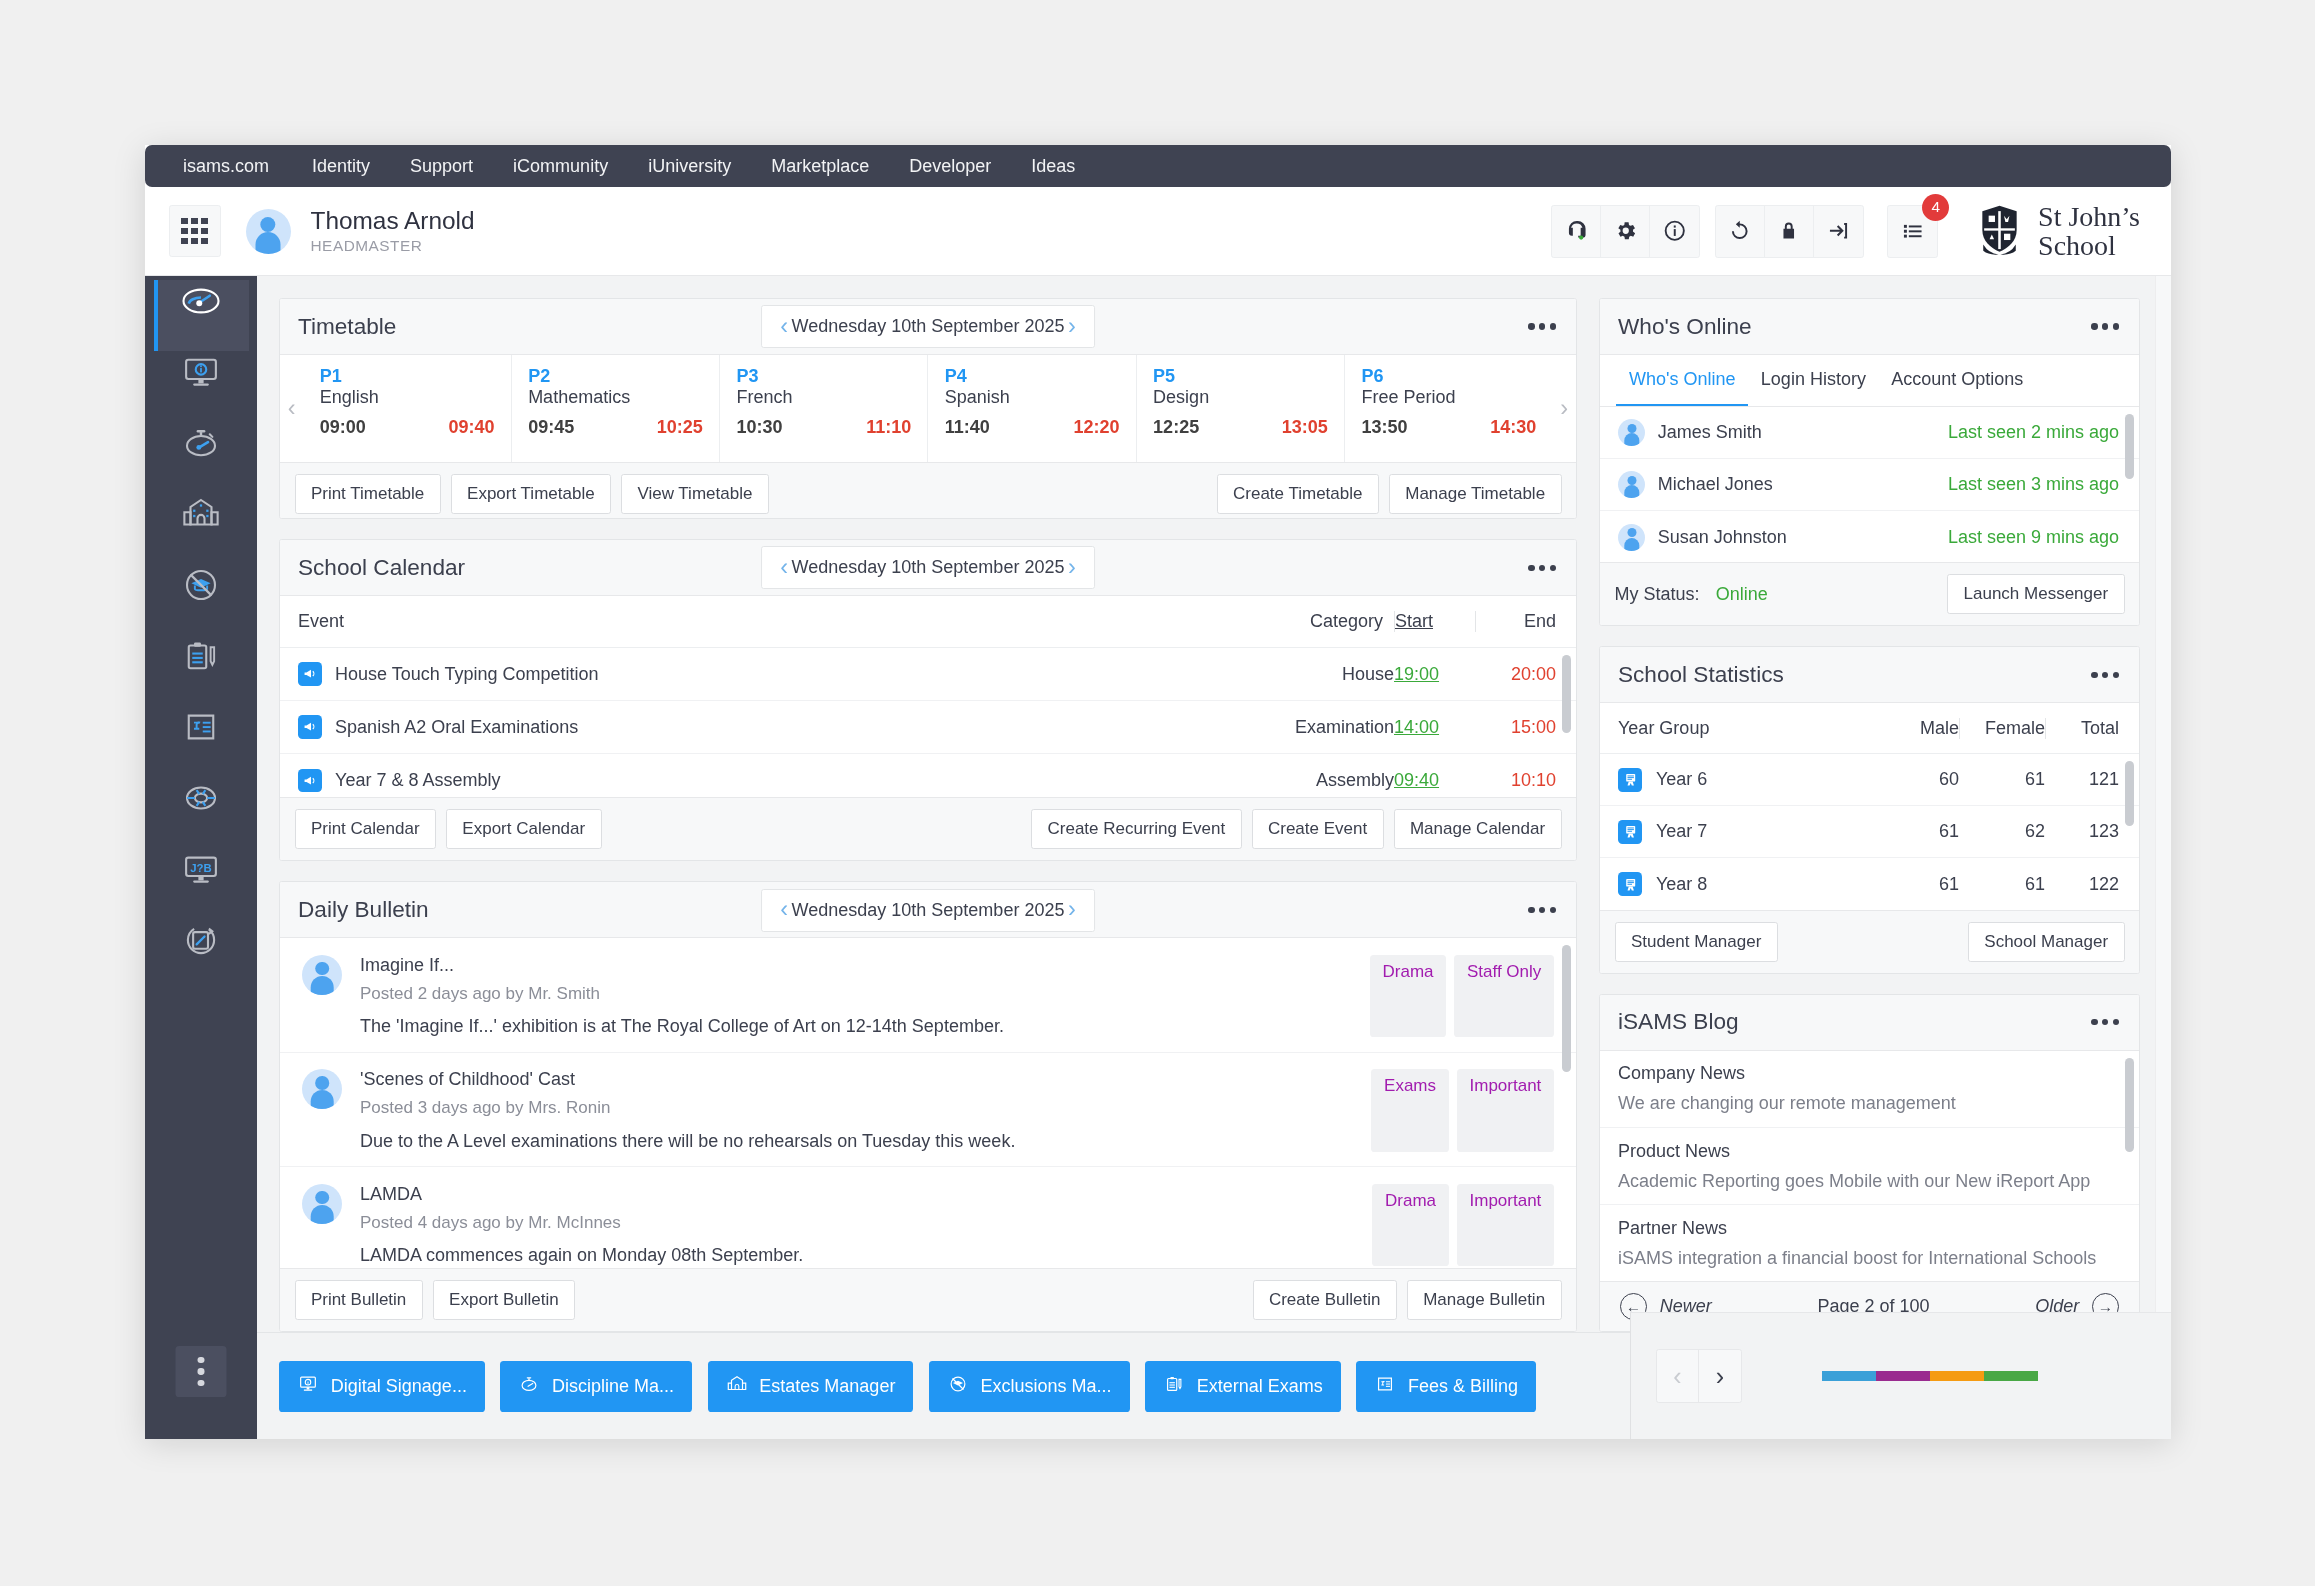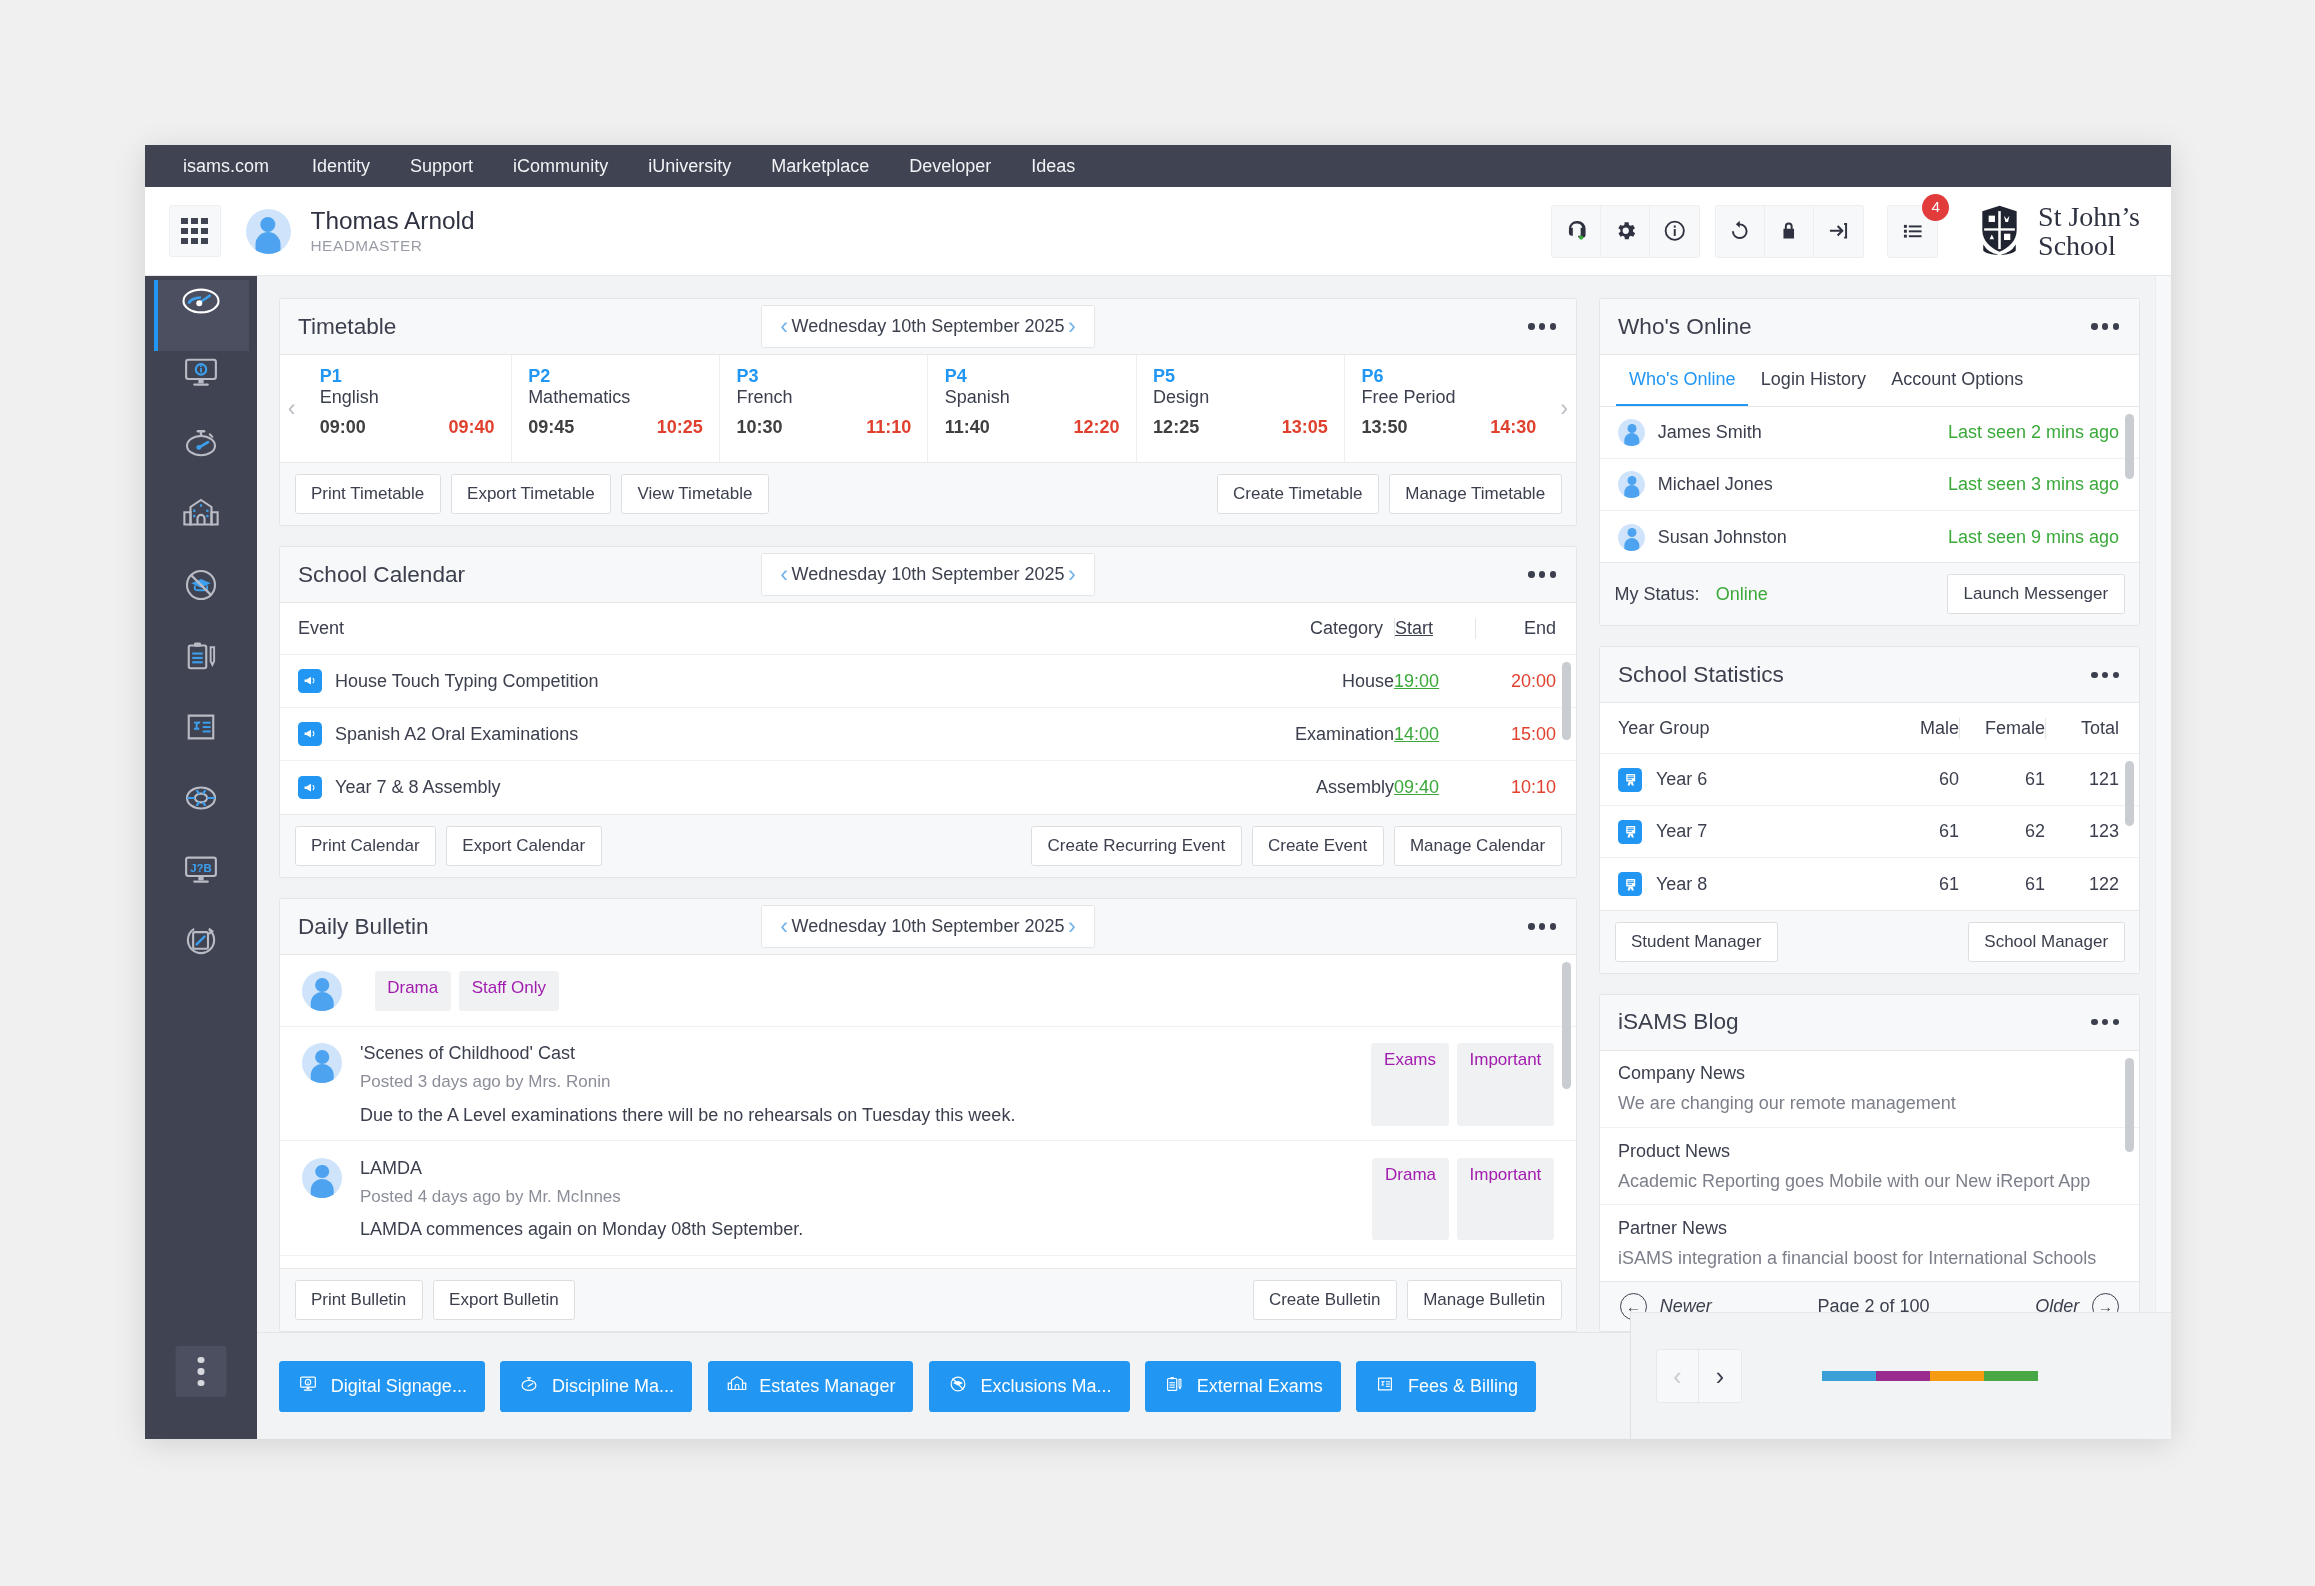--- a/index.html
+++ b/index.html
@@ -16,21 +16,21 @@
     background: #ffffff;
     box-shadow: 0 5.4px 31px rgba(0,0,0,0.13);
     display: flex; flex-direction: column;
     overflow: hidden;
   }
 
   
   .topnav {
     height: 42px; background: #3f4352;
     display: flex; align-items: center;
-    padding-left: 38px; flex: 0 0 auto;
+    padding-left: 38px; flex: 0 0 auto; border-radius: 7px;
   }
   .topnav a {
     color: #f2f3f5; font-size: 18px;
     margin-right: 40px; text-decoration: none;
     white-space: nowrap;
   }
   .topnav a:first-child { margin-right: 43px; }
 
   
   .header {
@@ -776,20 +776,25 @@
               <div class="kebab">
                   <i></i>
                   <i></i>
                   <i></i>
                 </div>
             </div>
             <div class="bul-rows">
               <div class="vscroll" style="top:7.2px;height:127px"></div>
               <div class="bul-row">
                 <div class="avatar-sm"></div>
+                <div class="bul-main">
+                  <div class="bul-title">Imagine If...</div>
+                  <div class="bul-meta">Posted 2 days ago by Mr. Smith</div>
+                  <div class="bul-text">The 'Imagine If...' exhibition is at The Royal College of Art on 12-14th September.</div>
+                </div>
                 <div class="tags">
                   <span class="tag">Drama</span>
                   <span class="tag">Staff Only</span>
                 </div>
               </div>
               <div class="bul-row">
                 <div class="avatar-sm"></div>
                 <div class="bul-main">
                   <div class="bul-title">'Scenes of Childhood' Cast</div>
                   <div class="bul-meta">Posted 3 days ago by Mrs. Ronin</div>

